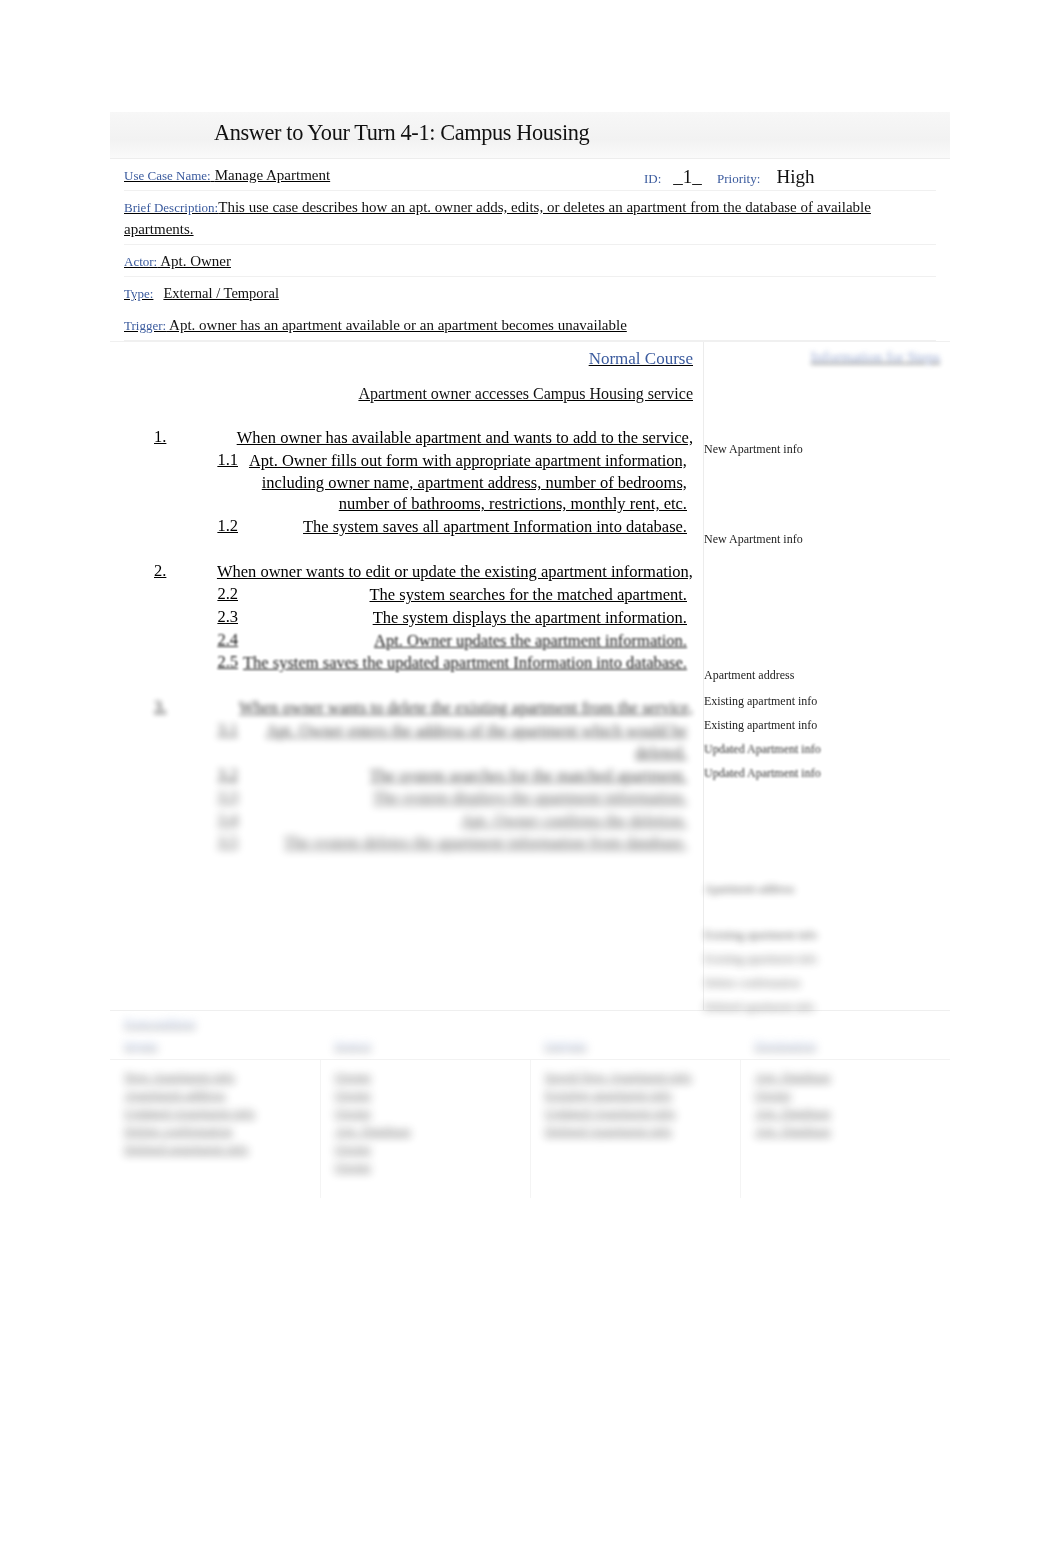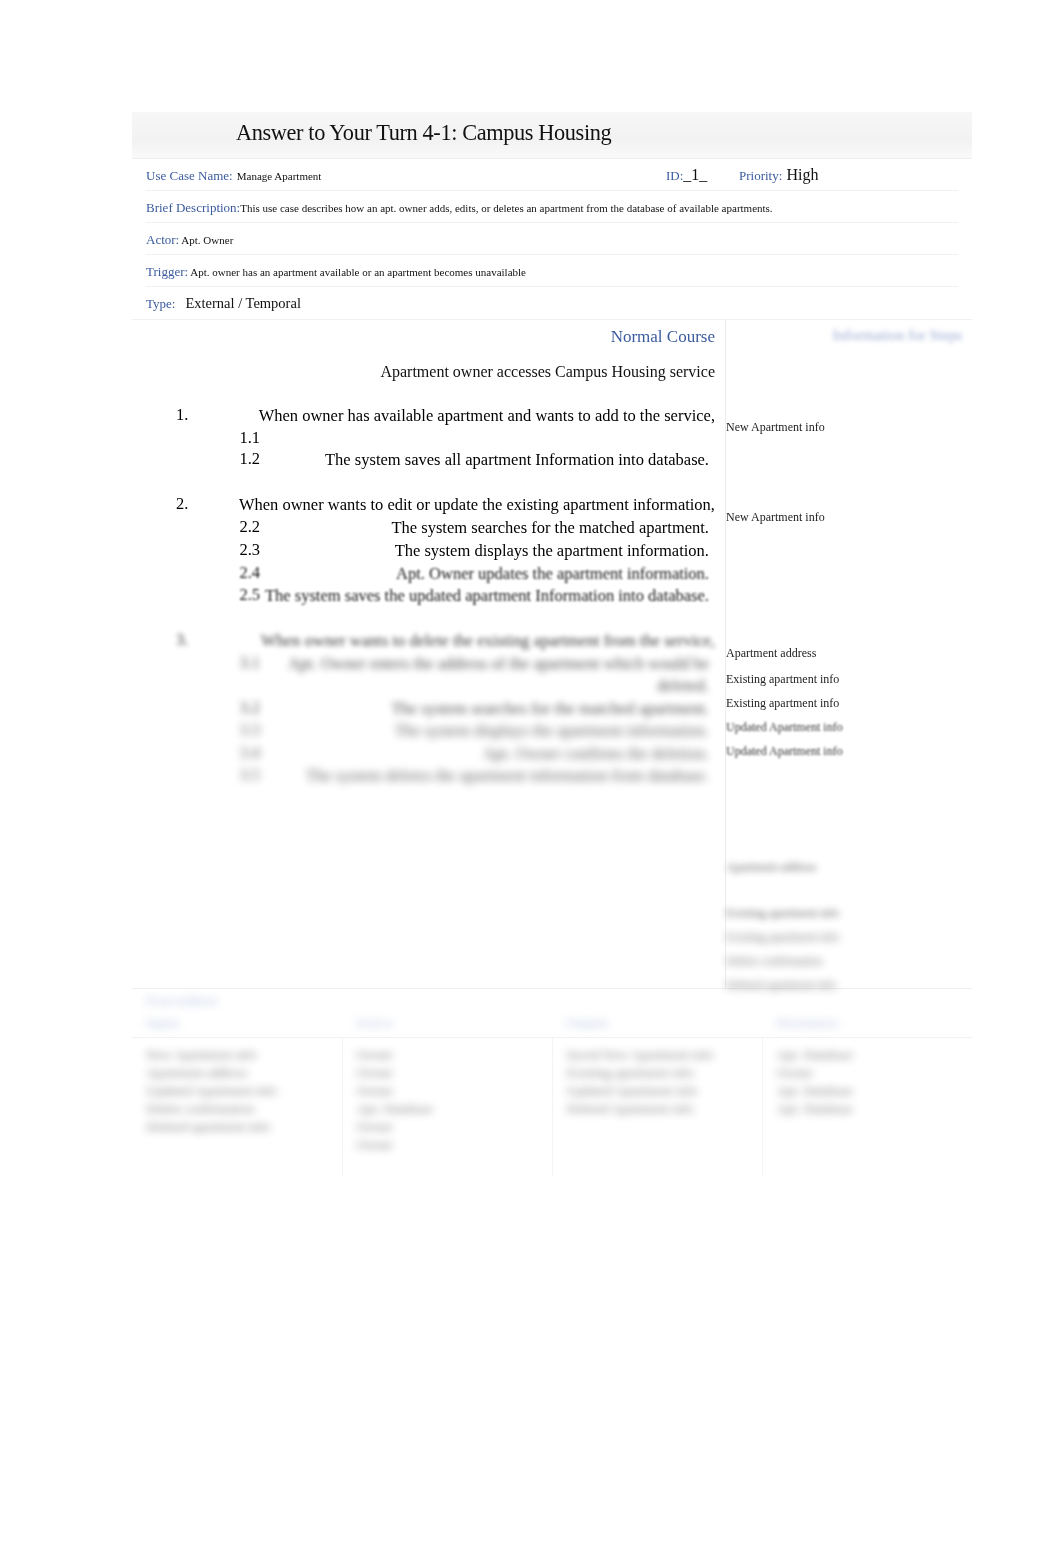--- a/index.html
+++ b/index.html
@@ -12,24 +12,25 @@
     width: 1062px;
     height: 1561px;
     position: relative;
     font-family: "Liberation Serif", "DejaVu Serif", serif;
     color: #000000;
     overflow: hidden;
   }
 
   .doc-page {
     position: absolute;
-    left: 132px;
+    left: 110px;
     top: 112px;
     width: 840px;
     background: #7dd3fc;
+    text-decoration: underline;
   }
 
   
   .title-band {
     position: relative;
     height: 46px;
     background: linear-gradient(to bottom, #f7f7f7 0%, #f2f2f2 60%, #fafafa 100%);
     border-bottom: 1px solid #ededed;
   }
   .doc-title {
@@ -57,22 +58,22 @@
     border-bottom: 1px solid #f0f0f0;
     font-size: 16.5px;
     line-height: 1.34;
   }
   .hdr-row.no-rule { border-bottom: none; }
 
   .lbl {
     color: #3B5B9E;
     font-size: 13px;
   }
-  .val { color: #111111; font-size: 11px; }
-  .val-sm { color: #111111; font-size: 16px; }
+  .val { color: #111111; font-size: 15px; }
+  .val-sm { color: #111111; font-size: 19px; margin-left: 12px; }
 
   .idbox {
     position: absolute;
     left: 520px;
     top: 5px;
     white-space: nowrap;
   }
   .pribox {
     position: absolute;
     left: 593px;
@@ -234,42 +235,43 @@
     </div>
 
     <div class="hdr-row">
       <span class="lbl">Brief Description:</span><span class="val">This use case describes how an apt. owner adds, edits, or deletes an apartment from the database of available apartments.</span>
     </div>
 
     <div class="hdr-row">
       <span class="lbl">Actor:</span><span class="val"> Apt. Owner</span>
     </div>
 
+    <div class="hdr-row no-rule">
+      <span class="lbl">Type:</span><span class="val typeval">External  / Temporal</span>
+    </div>
+
     <div class="hdr-row">
       <span class="lbl">Trigger:</span><span class="val"> Apt. owner has an apartment available or an apartment becomes unavailable</span>
-    </div>
-
-    <div class="hdr-row no-rule">
-      <span class="lbl">Type:</span><span class="val typeval">External  / Temporal</span>
     </div>
 
   </div>
 
   <div class="course">
 
     <div class="course-left">
       <div class="section-head">Normal Course</div>
       <div class="intro-line">Apartment owner accesses Campus Housing service</div>
       <div id="steps-host">
           <div class="step blur-l1">
             <div class="step-num">1.</div>
             <div class="step-text">When owner has available apartment and wants to add to the service,</div>
           </div>
           <div class="sub blur-l1">
             <div class="sub-num">1.1</div>
+            <div class="sub-text">Apt. Owner fills out form with appropriate apartment information, including owner name, apartment address, number of bedrooms, number of bathrooms, restrictions, monthly rent, etc.</div>
           </div>
           <div class="sub blur-l1">
             <div class="sub-num">1.2</div>
             <div class="sub-text">The system saves all apartment Information into database.</div>
           </div>
           <div class="gap"></div>
           <div class="step blur-l1">
             <div class="step-num">2.</div>
             <div class="step-text">When owner wants to edit or update the existing apartment information,</div>
           </div>

